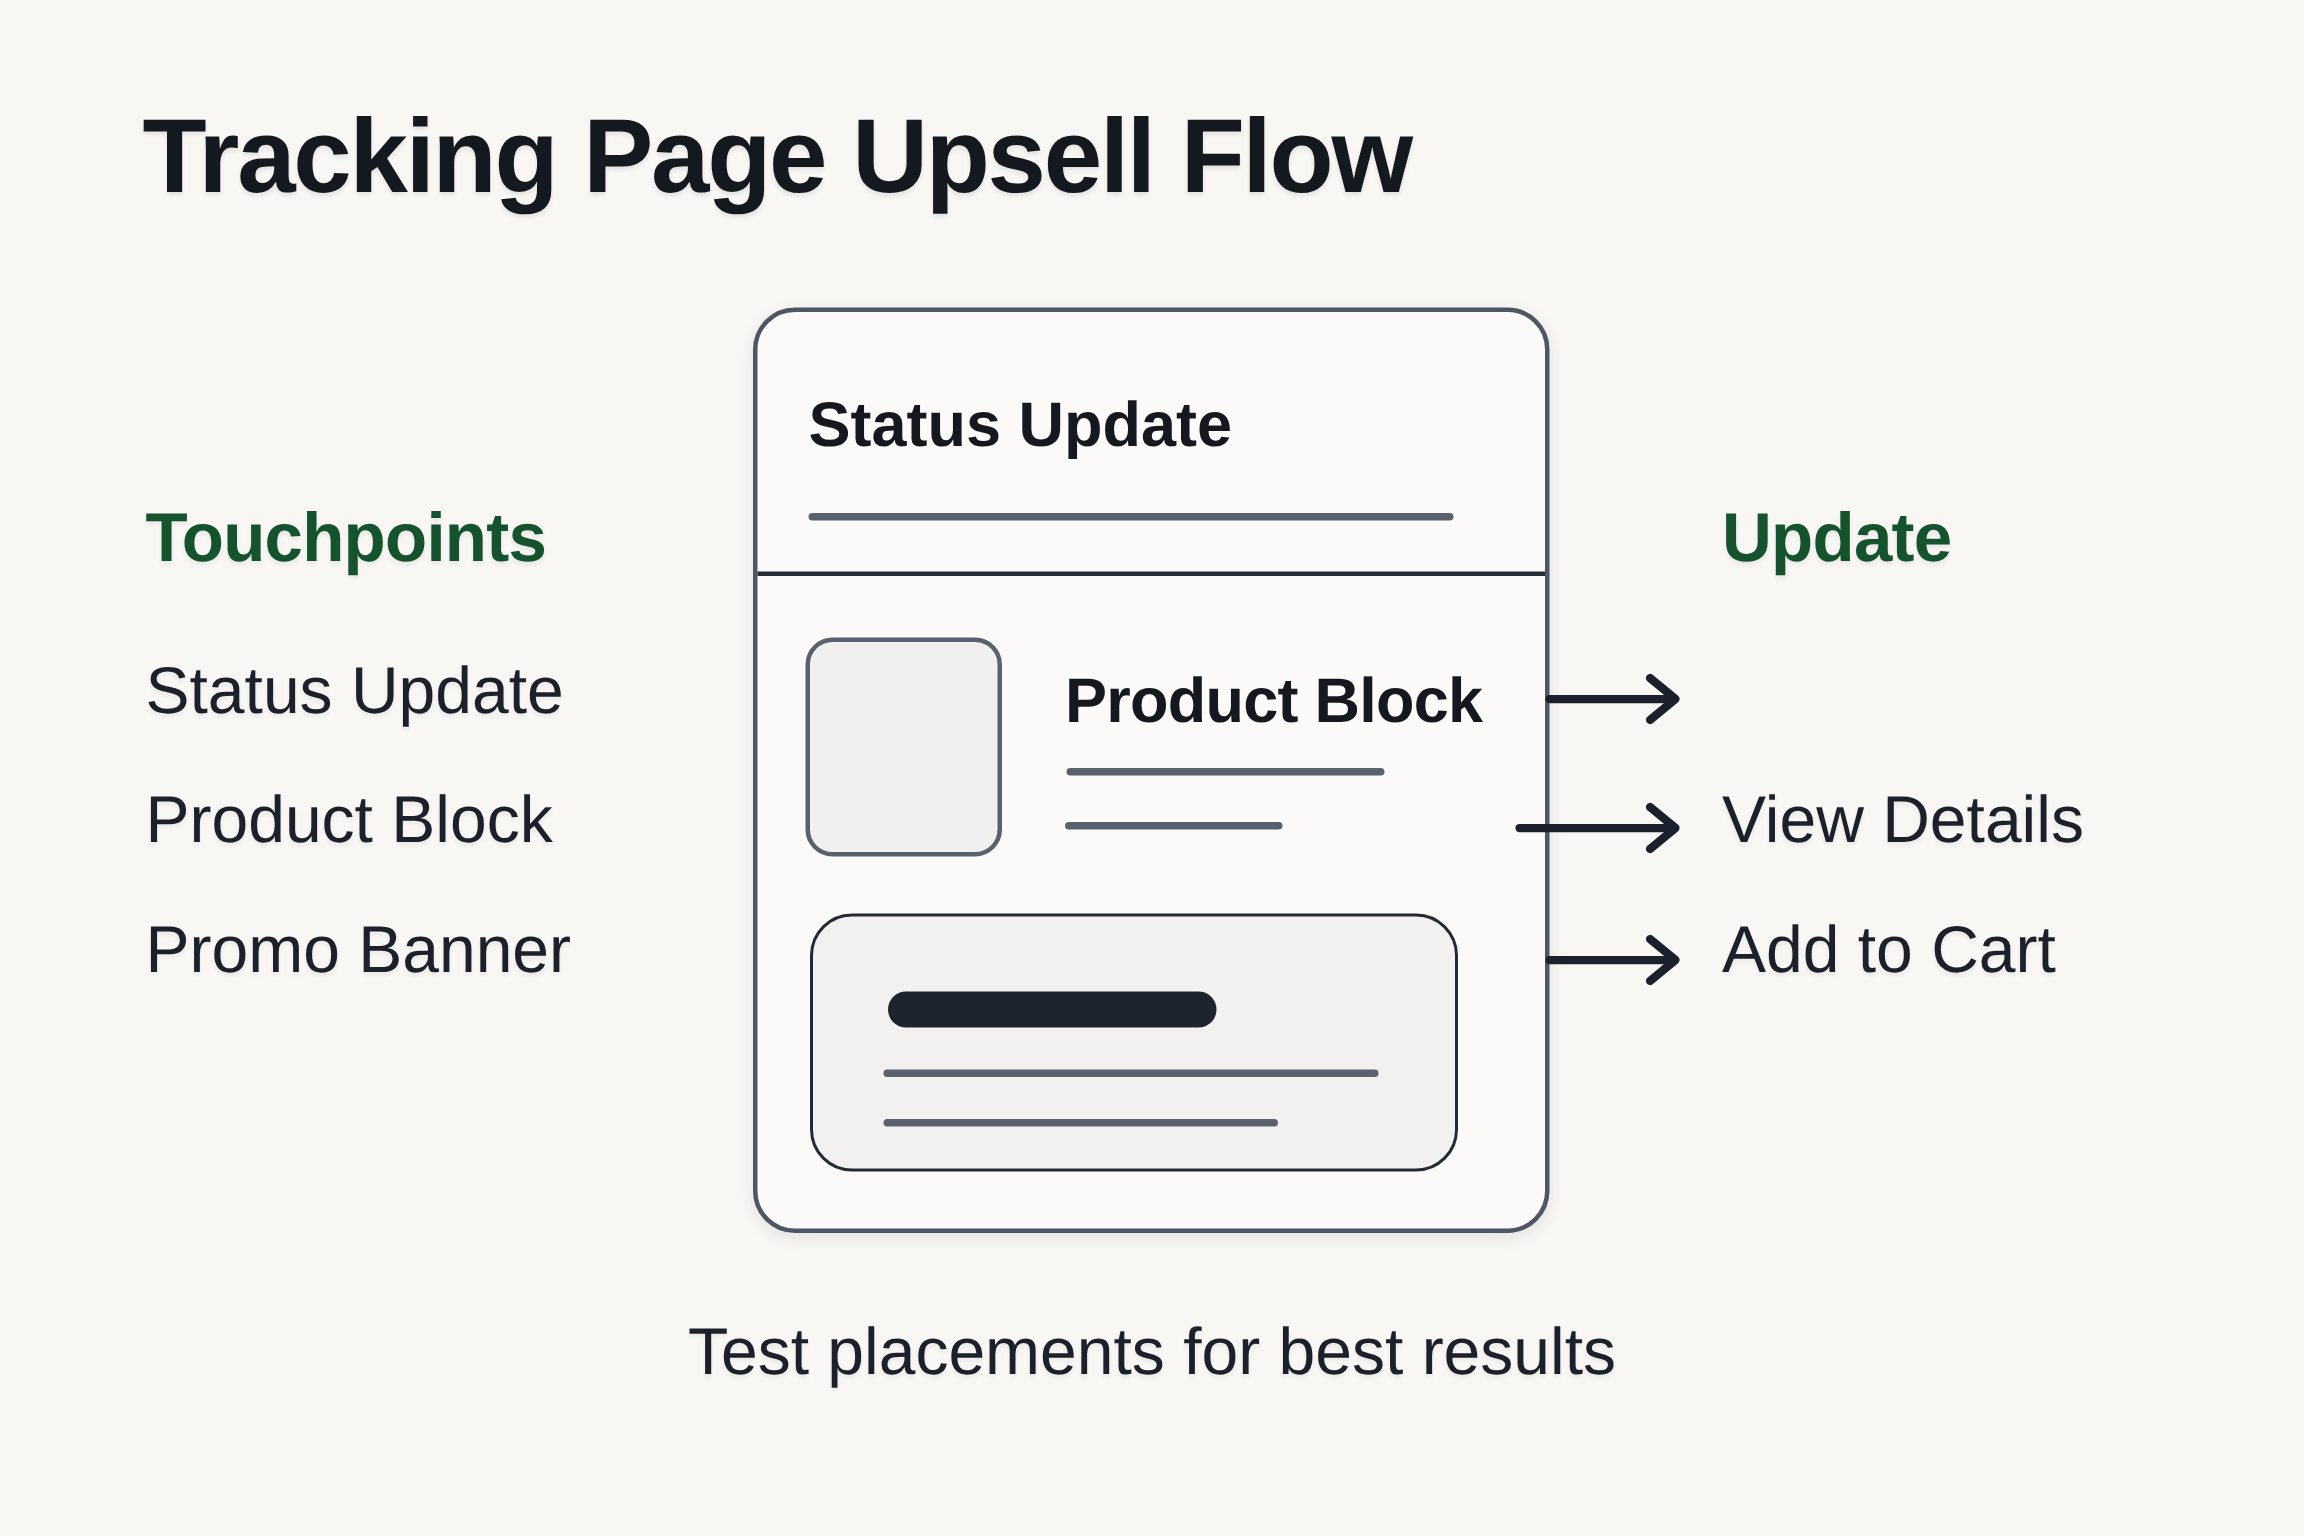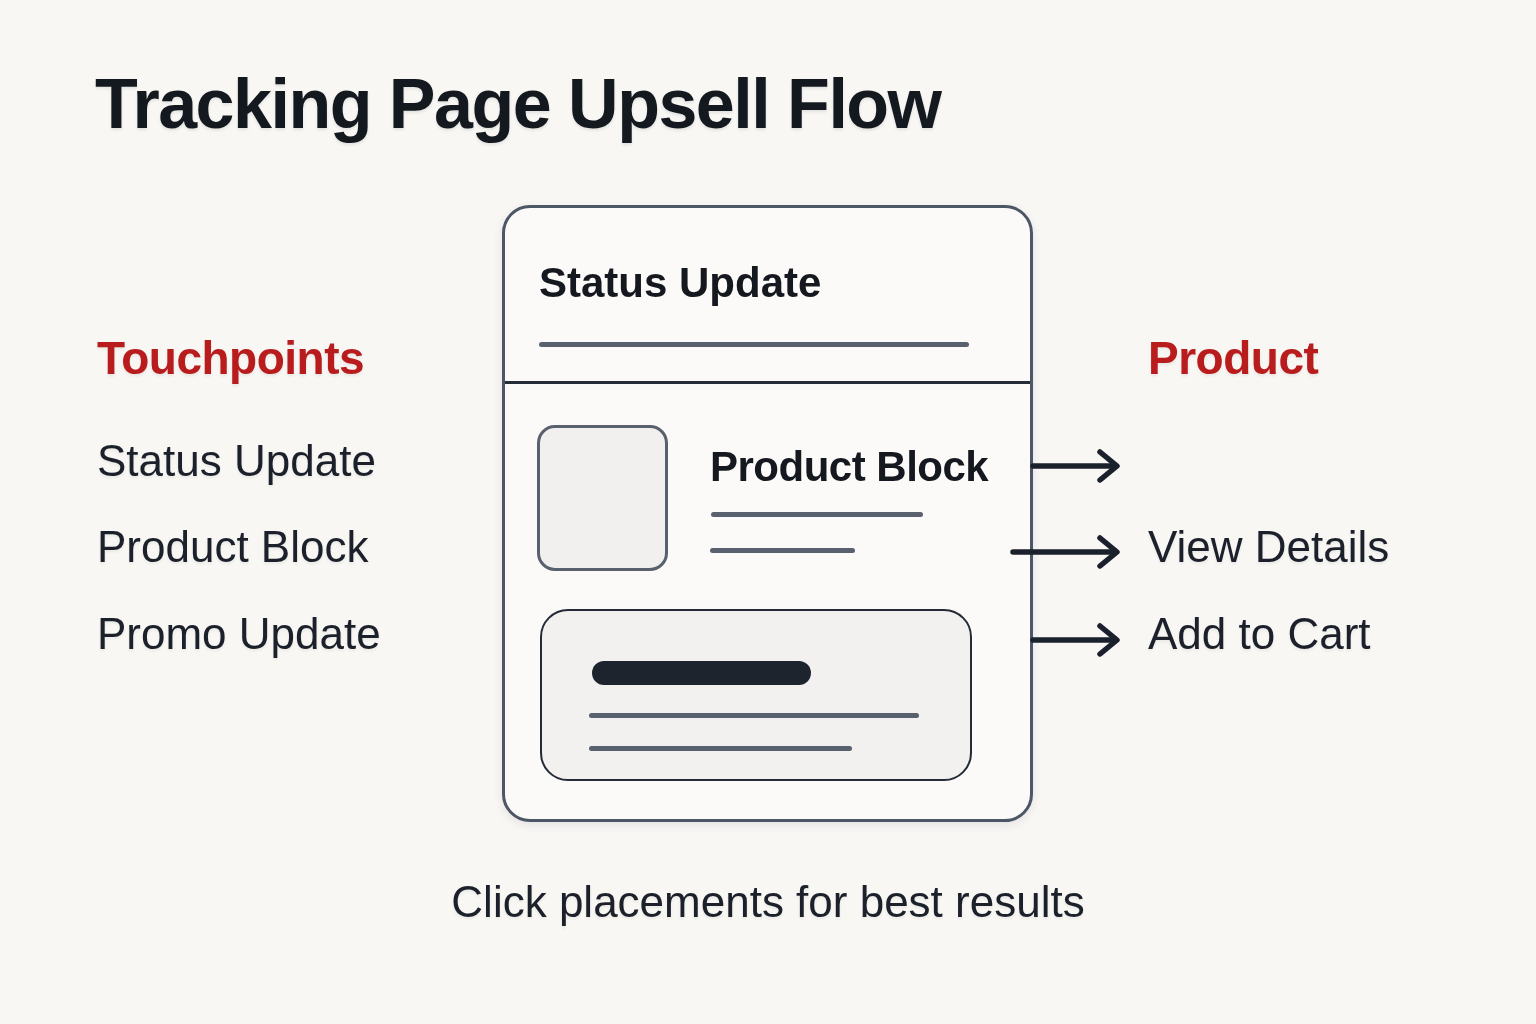--- a/index.html
+++ b/index.html
@@ -24,21 +24,21 @@
     letter-spacing: -1.5px;
     color: #14181f;
     margin: 0;
     line-height: 1.05;
     text-shadow: 0 2px 3px rgba(30,36,48,0.10);
   }
 
   .col-heading {
     font-size: 46px;
     font-weight: 700;
-    color: #b91c1c;
+    color: #14532d;
     line-height: 1.05;
     letter-spacing: -0.5px;
     text-shadow: 0 2px 3px rgba(30,36,48,0.08);
   }
   .list-item {
     font-size: 44px;
     font-weight: 400;
     color: #1b202a;
     line-height: 1.05;
     text-shadow: 0 2px 3px rgba(30,36,48,0.07);
@@ -141,21 +141,21 @@
 </head>
 <body>
 
 <div class="stage">
 
   <h1 class="abs title">Tracking Page Upsell Flow</h1>
 
   <div class="abs col-heading tp-heading">Touchpoints</div>
   <div class="abs list-item tp-0">Status Update</div>
   <div class="abs list-item tp-1">Product Block</div>
-  <div class="abs list-item tp-2">Promo Update</div>
+  <div class="abs list-item tp-2">Promo Banner</div>
 
   <div class="abs card">
     <div class="abs status-title">Status Update</div>
     <div class="abs status-underline"></div>
     <div class="abs divider"></div>
 
     <div class="abs product-thumb"></div>
     <div class="abs product-title">Product Block</div>
     <div class="abs skeleton-line pline1"></div>
     <div class="abs skeleton-line pline2"></div>
@@ -175,19 +175,19 @@
     <g>
       <path d="M8 112 H 108"></path>
       <path d="M95 98 L 112 112 L 95 126"></path>
     </g>
     <g>
       <path d="M28 200 H 108"></path>
       <path d="M95 186 L 112 200 L 95 214"></path>
     </g>
   </svg>
 
-  <div class="abs col-heading ac-heading">Product</div>
+  <div class="abs col-heading ac-heading">Update</div>
   <div class="abs list-item ac-2">Add to Cart</div>
   <div class="abs list-item ac-1">View Details</div>
 
-  <div class="abs caption">Click placements for best results</div>
+  <div class="abs caption">Test placements for best results</div>
 
 </div>
 
 </body></html>

